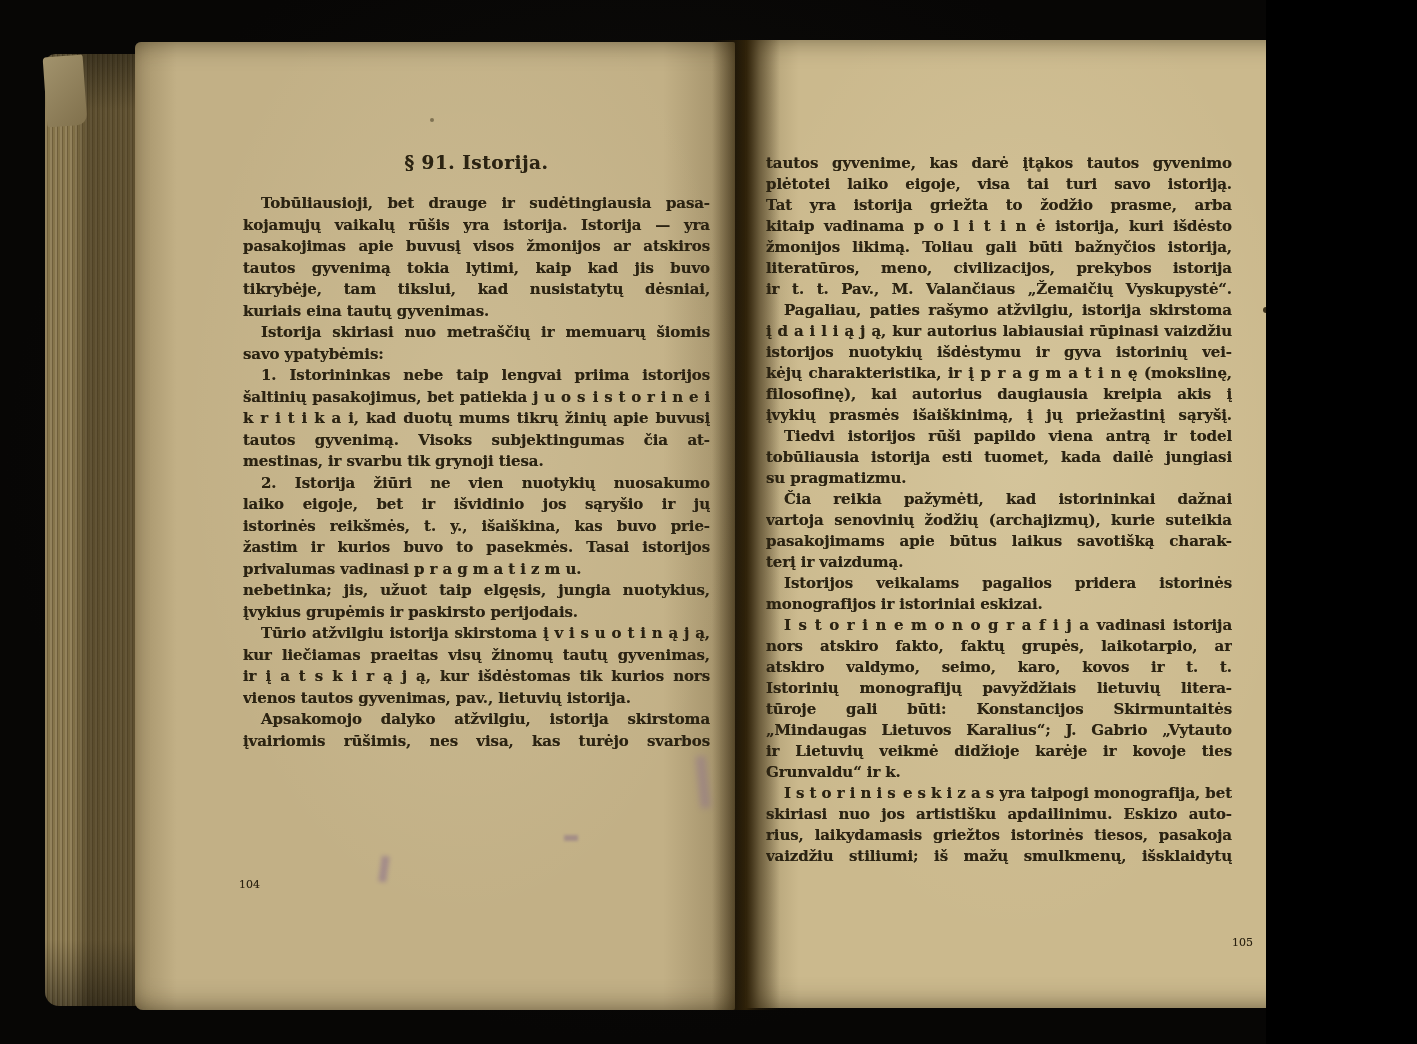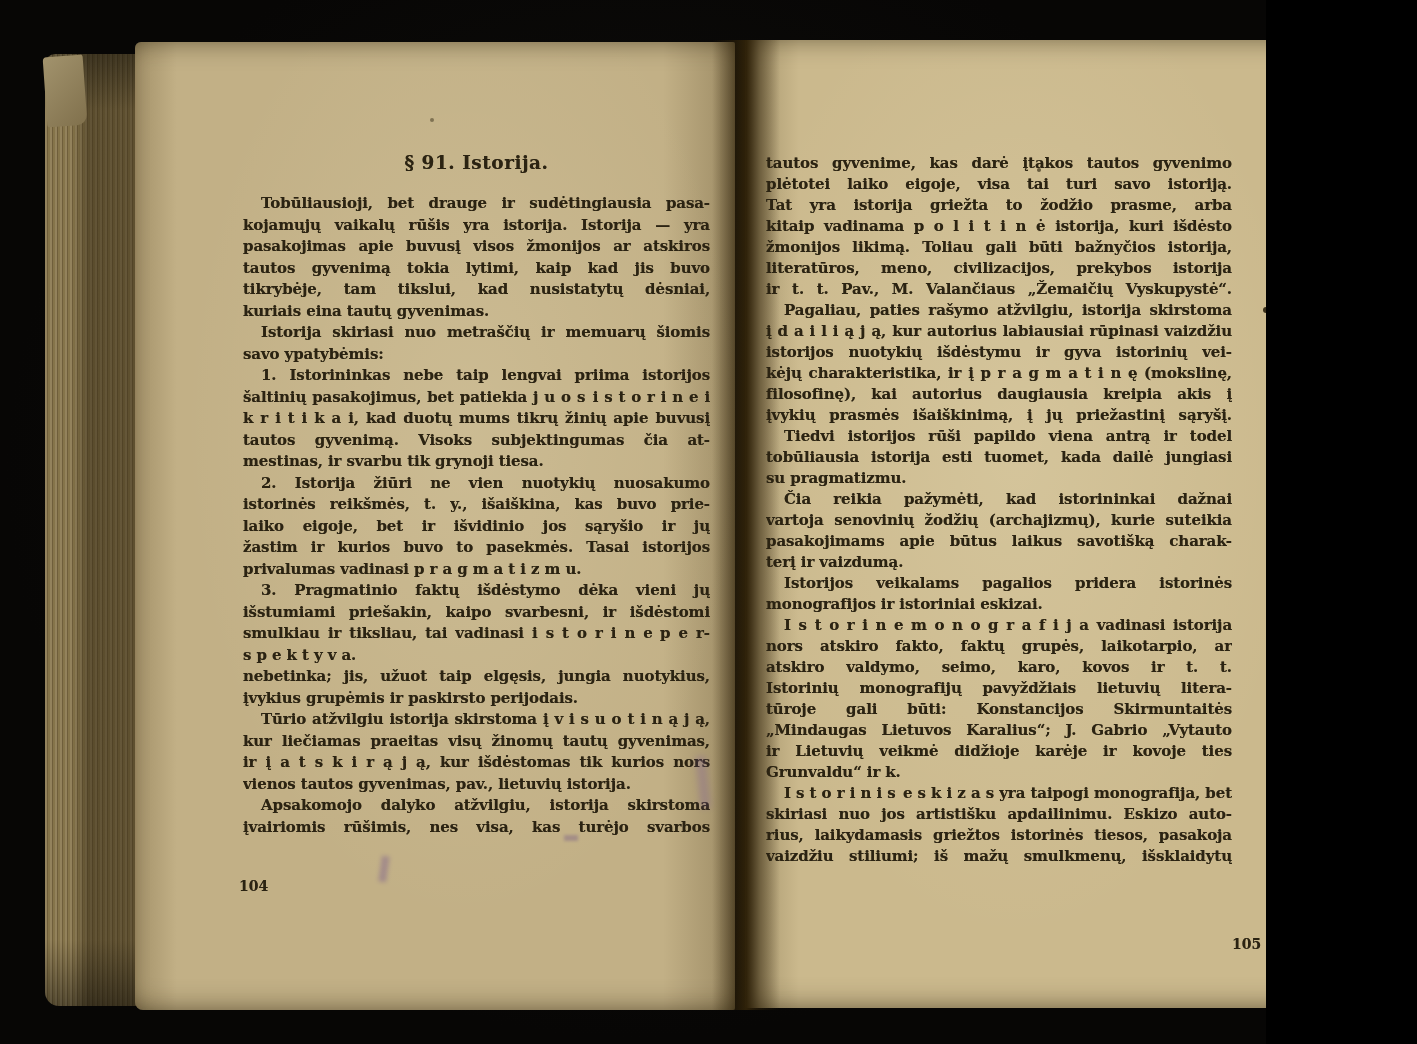--- a/index.html
+++ b/index.html
@@ -66,21 +66,21 @@
     height:25px;line-height:25px;text-align:center;font-size:18.5px;
     margin-bottom:18px;letter-spacing:.5px;
   }
   .para{margin:0;}
   .line{height:21.5px;line-height:21.5px;overflow:hidden;white-space:normal;}
   .text-right .line{height:21px;line-height:21px;}
   .line.j{text-align:justify;}
   .line.j::after{content:"";display:inline-block;width:100%;height:0;}
   .line.ind{text-indent:18px;}
   .page-number{
-    position:absolute;z-index:6;color:#2b2312;font-weight:700;font-size:14px;
+    position:absolute;z-index:6;color:#2b2312;font-weight:400;font-size:11px;
     text-shadow:0 0 .5px rgba(43,35,18,.55);
   }
   .pn-left{left:239px;top:878px;}
   .pn-right{left:1232px;top:936px;}
   
   .smudge{position:absolute;z-index:7;pointer-events:none;}
   .smudge-1{left:380px;top:856px;width:8px;height:26px;background:#6b4a8f;opacity:.35;filter:blur(2px);transform:rotate(8deg);}
   .smudge-2{left:698px;top:756px;width:10px;height:52px;background:#7a55a0;opacity:.28;filter:blur(3px);transform:rotate(-6deg);}
   .smudge-3{left:564px;top:835px;width:14px;height:6px;background:#5d3f85;opacity:.3;filter:blur(1.5px);}
   .speck{position:absolute;z-index:7;background:#3a301a;border-radius:50%;}
@@ -116,30 +116,24 @@
       </div>
       <div class="para">
         <div class="line j ind">1. Istorininkas nebe taip lengvai priima istorijos</div>
         <div class="line j">šaltinių pasakojimus, bet patiekia j u o s i s t o r i n e i</div>
         <div class="line j">k r i t i k a i, kad duotų mums tikrų žinių apie buvusį</div>
         <div class="line j">tautos gyvenimą.  Visoks subjektingumas čia at-</div>
         <div class="line">mestinas, ir svarbu tik grynoji tiesa.</div>
       </div>
       <div class="para">
         <div class="line j ind">2. Istorija žiūri ne vien nuotykių nuosakumo</div>
+        <div class="line j">laiko eigoje, bet ir išvidinio jos sąryšio ir jų</div>
         <div class="line j">istorinės reikšmės, t. y., išaiškina, kas buvo prie-</div>
-        <div class="line j">laiko eigoje, bet ir išvidinio jos sąryšio ir jų</div>
         <div class="line j">žastim ir kurios buvo to pasekmės.  Tasai istorijos</div>
         <div class="line">privalumas vadinasi p r a g m a t i z m u.</div>
-      </div>
-      <div class="para">
-        <div class="line j ind">3. Pragmatinio faktų išdėstymo dėka vieni jų</div>
-        <div class="line j">išstumiami priešakin, kaipo svarbesni, ir išdėstomi</div>
-        <div class="line j">smulkiau ir tiksliau, tai vadinasi i s t o r i n e p e r-</div>
-        <div class="line">s p e k t y v a.</div>
       </div>
       <div class="para">
         <div class="line j">nebetinka; jis, užuot taip elgęsis, jungia nuotykius,</div>
         <div class="line">įvykius grupėmis ir paskirsto perijodais.</div>
       </div>
       <div class="para">
         <div class="line j ind">Tūrio atžvilgiu istorija skirstoma į v i s u o t i n ą j ą,</div>
         <div class="line j">kur liečiamas praeitas visų žinomų tautų gyvenimas,</div>
         <div class="line j">ir į a t s k i r ą j ą, kur išdėstomas tik kurios nors</div>
         <div class="line">vienos tautos gyvenimas, pav., lietuvių istorija.</div>

